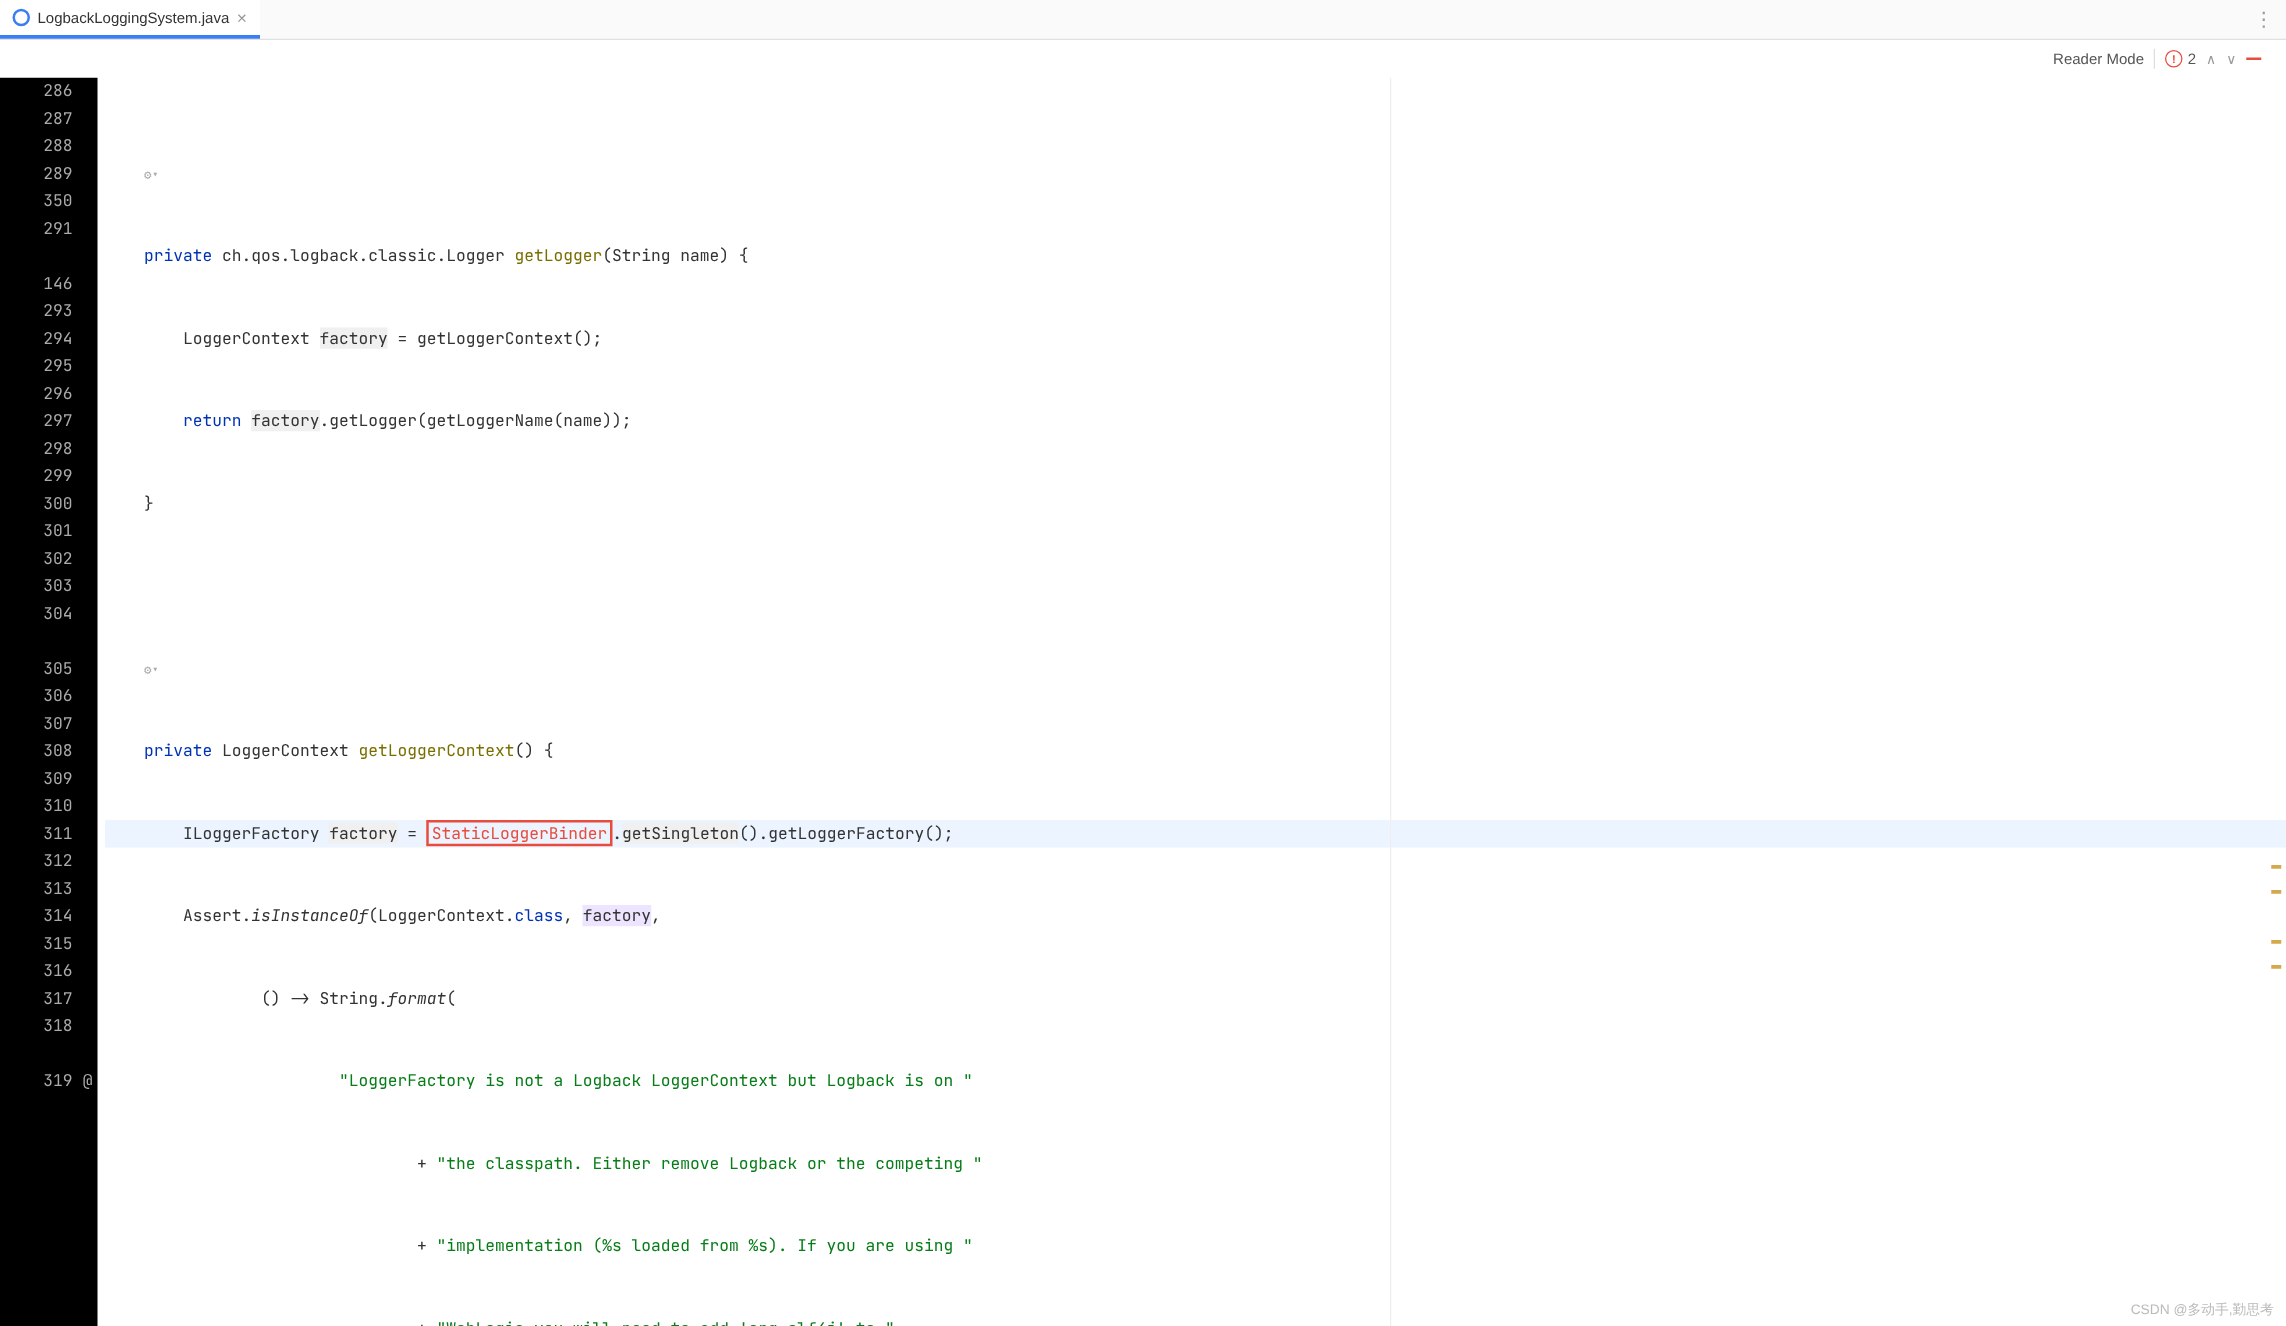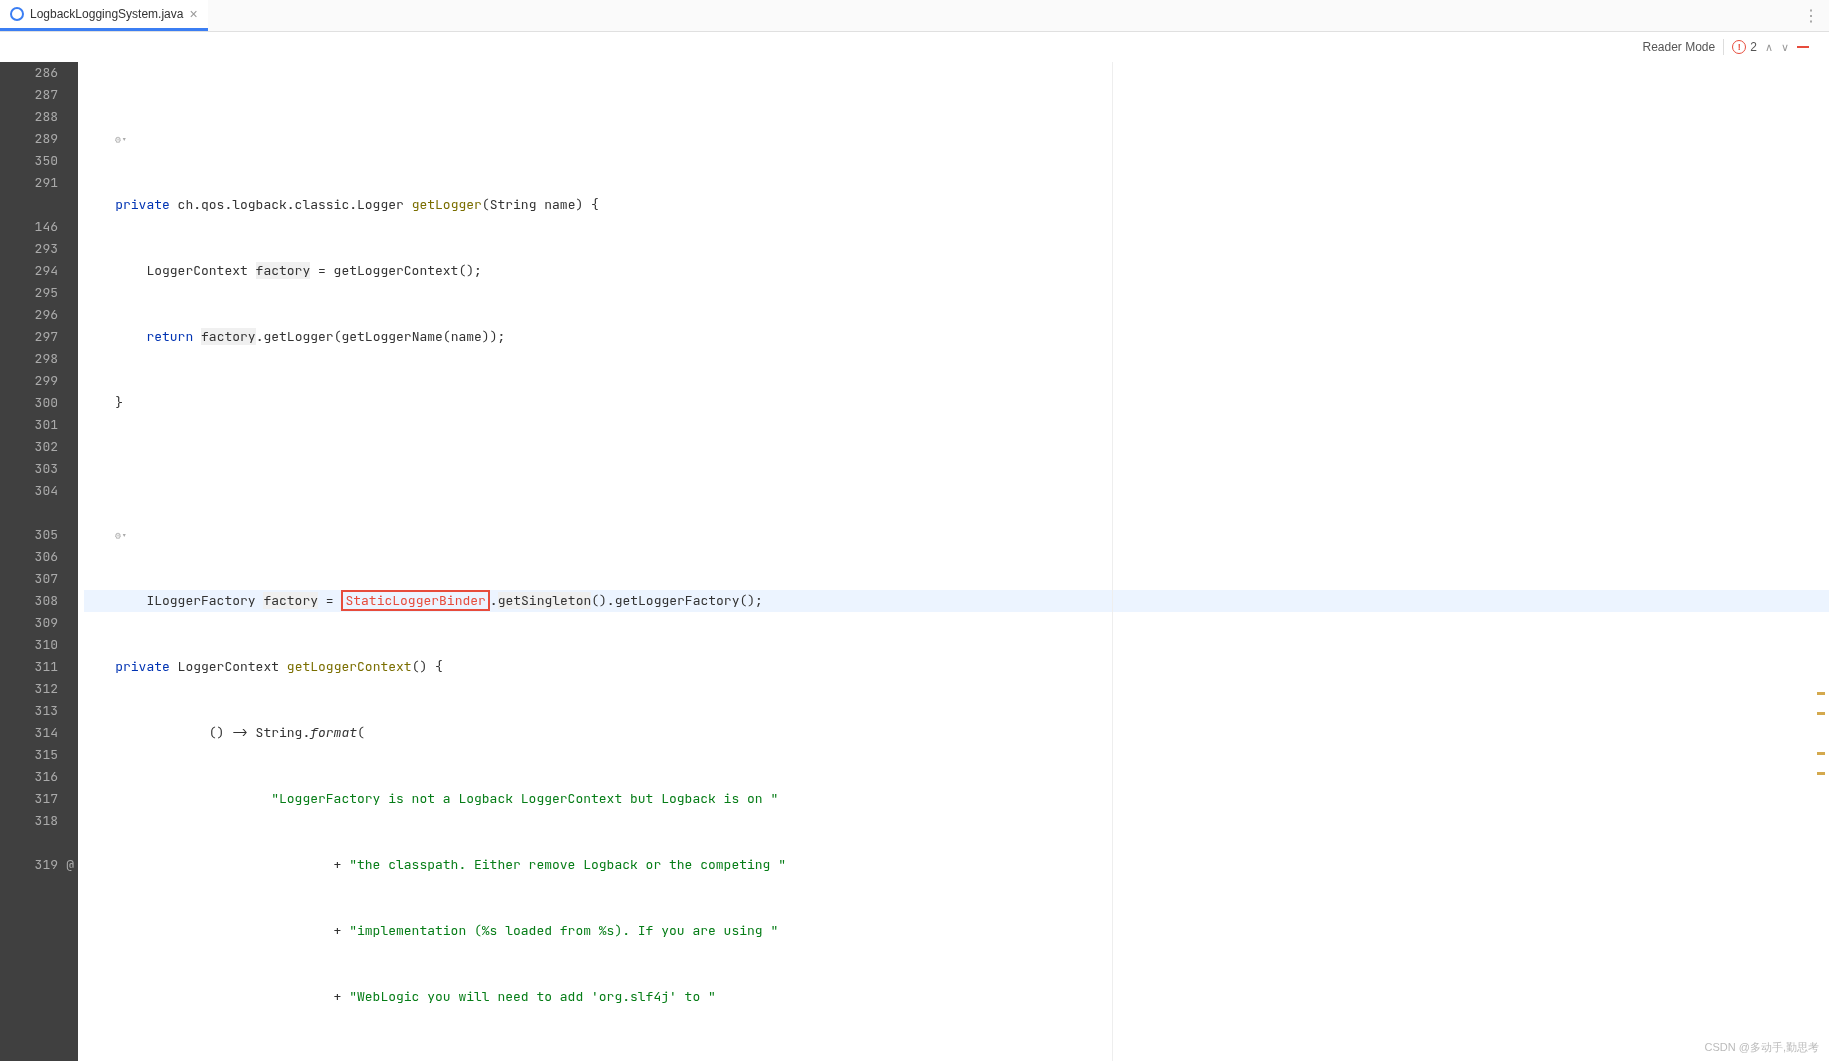--- a/index.html
+++ b/index.html
@@ -17,21 +17,21 @@
     .top-controls { display: flex; justify-content: flex-end; align-items: center; padding: 6px 20px; gap: 8px; height: 30px; }
     .reader-mode { color: #555; font-size: 12px; }
     .divider-v { width: 1px; height: 16px; background: #ddd; }
     .error-badge { display: flex; align-items: center; gap: 4px; }
     .error-icon { width: 14px; height: 14px; border: 1.5px solid #e74c3c; border-radius: 50%; display: flex; align-items: center; justify-content: center; color: #e74c3c; font-size: 9px; font-weight: bold; }
     .error-count { color: #555; font-size: 12px; }
     .nav-arrow { color: #999; cursor: pointer; font-size: 11px; }
     .minimize-line { width: 12px; height: 2px; background: #e74c3c; }
     
     .editor { display: flex; flex: 1; overflow: hidden; }
-    .gutter { width: 78px; text-align: right; color: #aaa; font-family: "JetBrains Mono", Consolas, monospace; font-size: 13px; padding-right: 20px; user-select: none; background: #404040; }
+    .gutter { width: 78px; text-align: right; color: #aaa; font-family: "JetBrains Mono", Consolas, monospace; font-size: 13px; padding-right: 20px; user-select: none; background: #000000; }
     .gutter-line { height: 22px; line-height: 22px; position: relative; }
     .gutter-at { position: absolute; right: -16px; color: #aaa; }
     .code-area { flex: 1; font-family: "JetBrains Mono", Consolas, monospace; font-size: 13px; line-height: 22px; padding-left: 6px; white-space: pre; position: relative; }
     .code-line { height: 22px; }
     .code-line.highlighted { background: #ecf4ff; }
     
     .kw { color: #0033b3; }
     .method { color: #7a6e00; }
     .str { color: #067d17; }
     .italic { font-style: italic; }
@@ -115,22 +115,23 @@
 
     <div class="code-area">
       <div class="line-sep"></div>
       <div class="code-line">    <span class="fold-icon">⚙▾</span></div>
       <div class="code-line">    <span class="kw">private</span><span> ch.qos.logback.classic.Logger </span><span class="method">getLogger</span><span>(String name) {</span></div>
       <div class="code-line"><span>        </span><span>LoggerContext </span><span class="gray-bg">factory</span><span> = getLoggerContext();</span></div>
       <div class="code-line"><span>        </span><span class="kw">return</span><span> </span><span class="gray-bg">factory</span><span>.getLogger(getLoggerName(name));</span></div>
       <div class="code-line">    }</div>
       <div class="code-line"></div>
       <div class="code-line">    <span class="fold-icon">⚙▾</span></div>
+      <div class="code-line">    <span class="kw">private</span><span> LoggerContext </span><span class="method">getLoggerContext</span><span>() {</span></div>
       <div class="code-line highlighted"><span>        </span><span>ILoggerFactory </span><span class="gray-bg">factory</span><span> = </span><span class="red-box">StaticLoggerBinder</span><span>.</span><span class="gray-bg">getSingleton</span><span>().getLoggerFactory();</span></div>
-      <div class="code-line">    <span class="kw">private</span><span> LoggerContext </span><span class="method">getLoggerContext</span><span>() {</span></div>
+      <div class="code-line"><span>        </span><span>Assert.</span><span class="italic">isInstanceOf</span><span>(LoggerContext.</span><span class="kw">class</span><span>, </span><span class="hl-ident">factory</span><span>,</span></div>
       <div class="code-line"><span>                </span><span>() -&gt; String.</span><span class="italic">format</span><span>(</span></div>
       <div class="code-line"><span>                        </span><span class="str">"LoggerFactory is not a Logback LoggerContext but Logback is on "</span></div>
       <div class="code-line"><span>                                </span><span>+ </span><span class="str">"the classpath. Either remove Logback or the competing "</span></div>
       <div class="code-line"><span>                                </span><span>+ </span><span class="str">"implementation (%s loaded from %s). If you are using "</span></div>
       <div class="code-line"><span>                                </span><span>+ </span><span class="str">"WebLogic you will need to add 'org.slf4j' to "</span></div>
       
       
       
       
       

